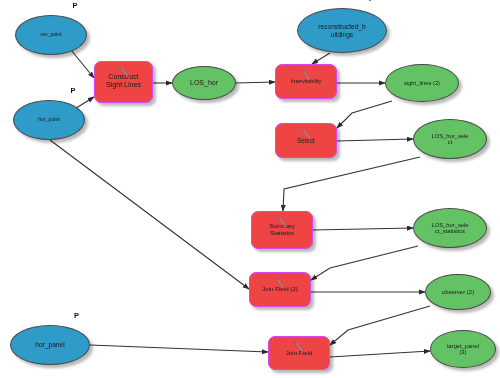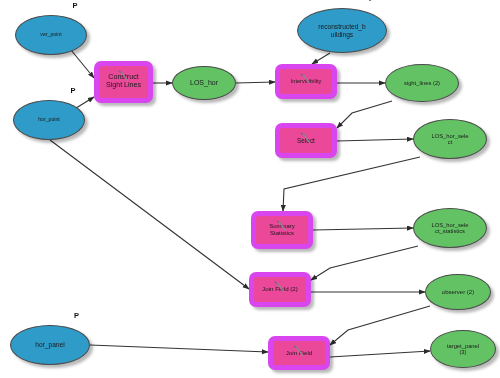--- a/index.html
+++ b/index.html
@@ -22,22 +22,22 @@
     border:1px solid #4a4a4a;
     box-shadow:3px 3px 3px rgba(0,0,0,0.28);
     line-height:1.08;
   }
   .ellipse.input{background:#2e9bc9;}
   .ellipse.output{background:#63c364;}
   .ellipse span{display:block;padding:0 4px;color:#1b1b1b;}
 
   
   .box{
-    background:#ec4899;
-    border:5px solid #d946ef;
+    background:#ef4444;
+    border:1px solid #d946ef;
     border-radius:7px;
     box-shadow:3px 3px 3px rgba(0,0,0,0.28);
     display:flex;align-items:center;justify-content:center;
     text-align:center;
     line-height:1.12;
     position:absolute;
   }
   .box span{display:block;color:#1b1b1b;padding:0 3px;}
   .box .hammer{
     position:absolute;top:4px;left:50%;margin-left:-7px;

